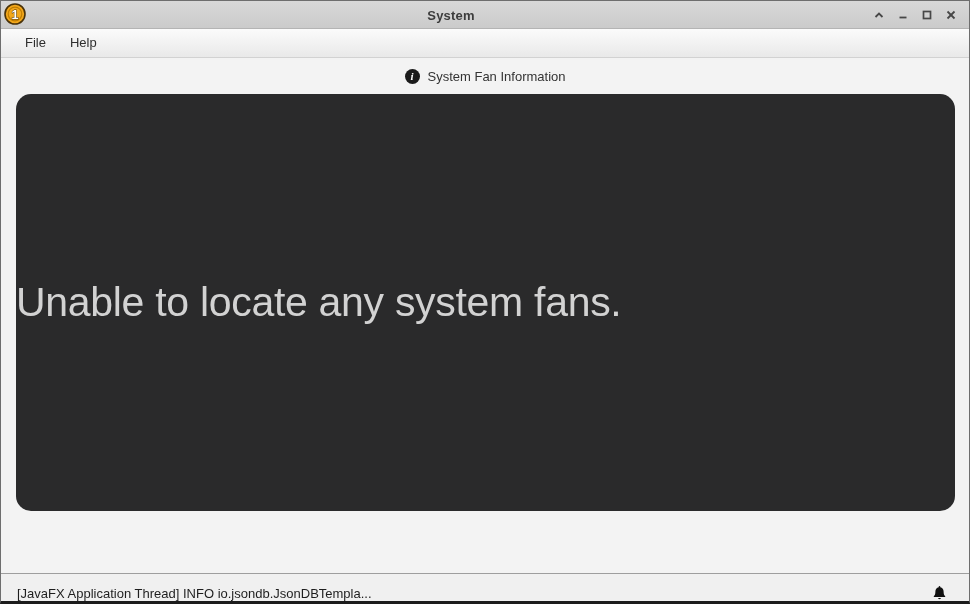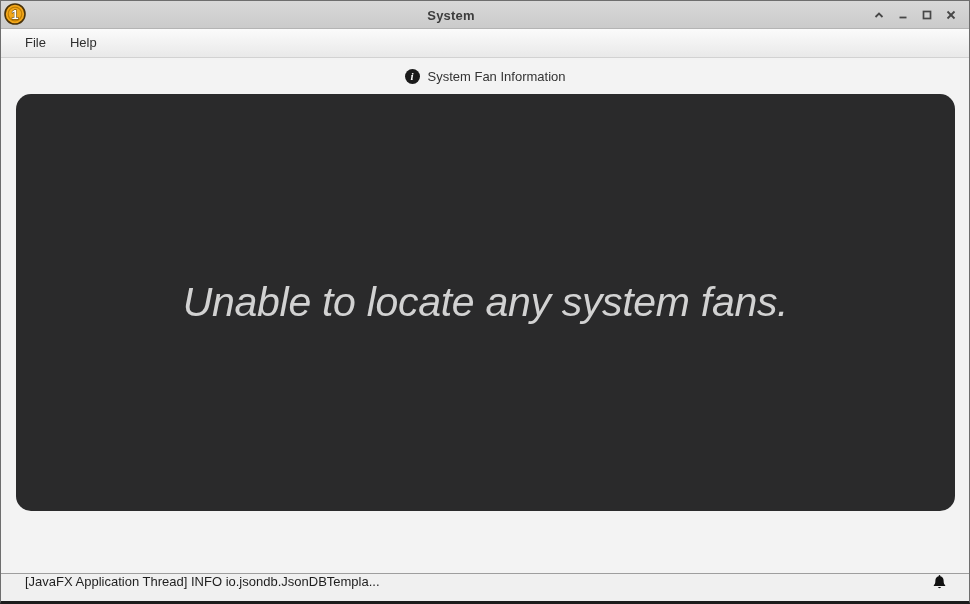--- a/index.html
+++ b/index.html
@@ -84,38 +84,38 @@
   }
   .section-title {
     font-size: 13px; color: #333333;
   }
 
   .fan-panel {
     margin: 0 14px 0 15px;
     height: 417px;
     background: #2a2a2b;
     border-radius: 15px;
-    display: flex; align-items: center; justify-content: center; font-style: italic;
+    display: flex; align-items: center; justify-content: flex-start;
   }
   .fan-message {
     font-size: 41px;
     color: #d2d2d2;
     letter-spacing: -0.3px;
     text-align: center;
   }
 
   
   .statusbar {
     position: absolute;
     left: 0; right: 0; bottom: 0;
     height: 28px;
     background: #f0f0f0;
     border-top: 1px solid #9e9e9e;
-    display: flex; align-items: flex-start;
-    padding: 0 22px 0 24px;
+    display: flex; align-items: flex-end;
+    padding: 0 22px 0 16px;
   }
   .status-text {
     font-size: 13px; color: #1e1e1e;
     flex: 1 1 auto;
     white-space: nowrap; overflow: hidden;
   }
   .bell { width: 15px; height: 16px; flex: 0 0 auto; }
 </style>
 </head>
 <body>

